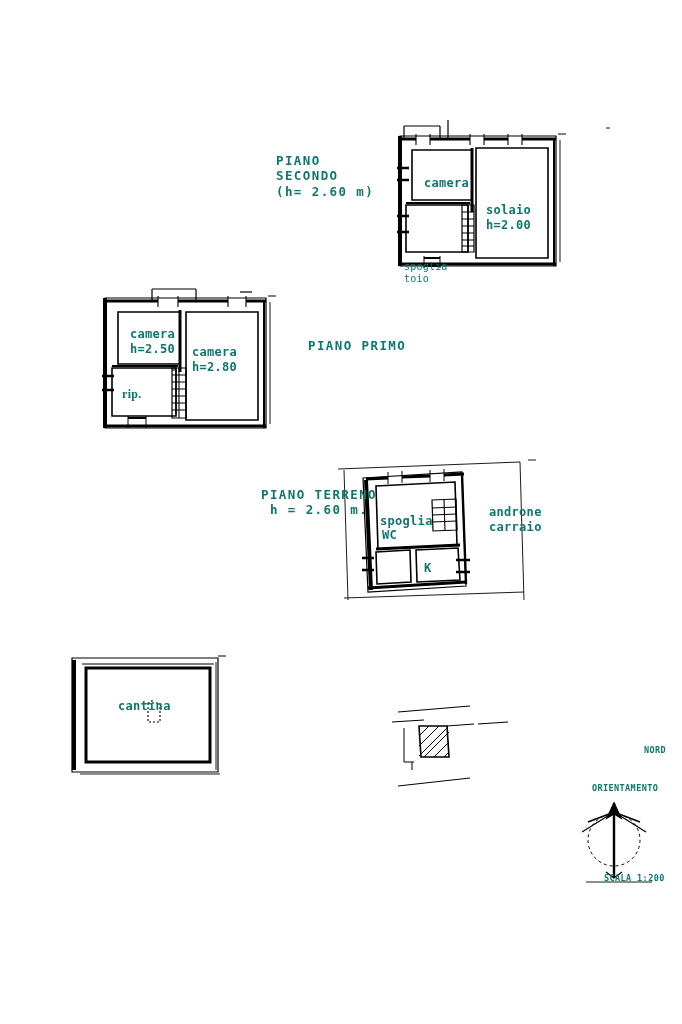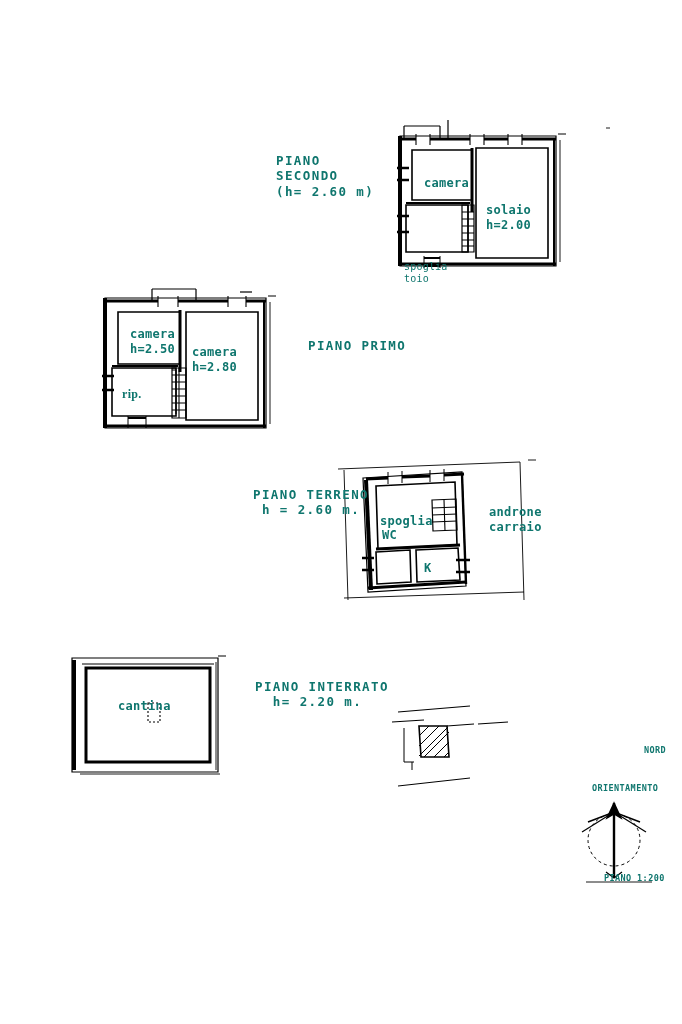--- a/index.html
+++ b/index.html
@@ -51,21 +51,21 @@
   }
   .compass-t {
     font-size: 8.5px;
     font-weight: bold;
     letter-spacing: 0.4px;
     padding-left: 16px;
   }
   
   #h-secondo  { left: 276px; top: 153px; }
   #h-primo    { left: 308px; top: 338px; }
-  #h-terreno  { left: 253px; top: 487px; }
+  #h-terreno  { left: 261px; top: 487px; }
   #h-interrato{ left: 255px; top: 679px; }
   #h-mappa    { left: 524px; top: 687px; }
 
   #r-p2-camera   { left: 424px; top: 176px; }
   #r-p2-solaio   { left: 486px; top: 176px; margin-top: 27px; }
   #r-p2-spog     { left: 404px; top: 217px; }
 
   #r-p1-camera1  { left: 130px; top: 327px; }
   #r-p1-camera2  { left: 192px; top: 345px; }
   #r-p1-rip      { left: 122px; top: 387px; font-family: Liberation Serif, serif; }
@@ -281,22 +281,20 @@
   <div class="lbl room" id="r-p1-rip">rip.</div>
 
   <div class="lbl heading" id="h-terreno">PIANO TERRENO
  h = 2.60 m.</div>
   <div class="lbl room" id="r-p0-ingresso">spoglia</div>
   <div class="lbl room" id="r-p0-androne">androne
 carraio</div>
   <div class="lbl room" id="r-p0-wc">WC</div>
   <div class="lbl room" id="r-p0-k">K</div>
 
-  <div class="lbl heading" id="h-interrato">PIANO INTERRATO
-  h= 2.20 m.</div>
   <div class="lbl room" id="r-pi-cantina">cantina</div>
 
 
   <div class="lbl compass-t" id="c-title">ORIENTAMENTO</div>
   <div class="lbl compass-t" id="c-nord">NORD</div>
-  <div class="lbl compass-t" id="c-scala">PIANO 1:200</div>
+  <div class="lbl compass-t" id="c-scala">SCALA 1:200</div>
 
 </div>
 
 </body></html>

